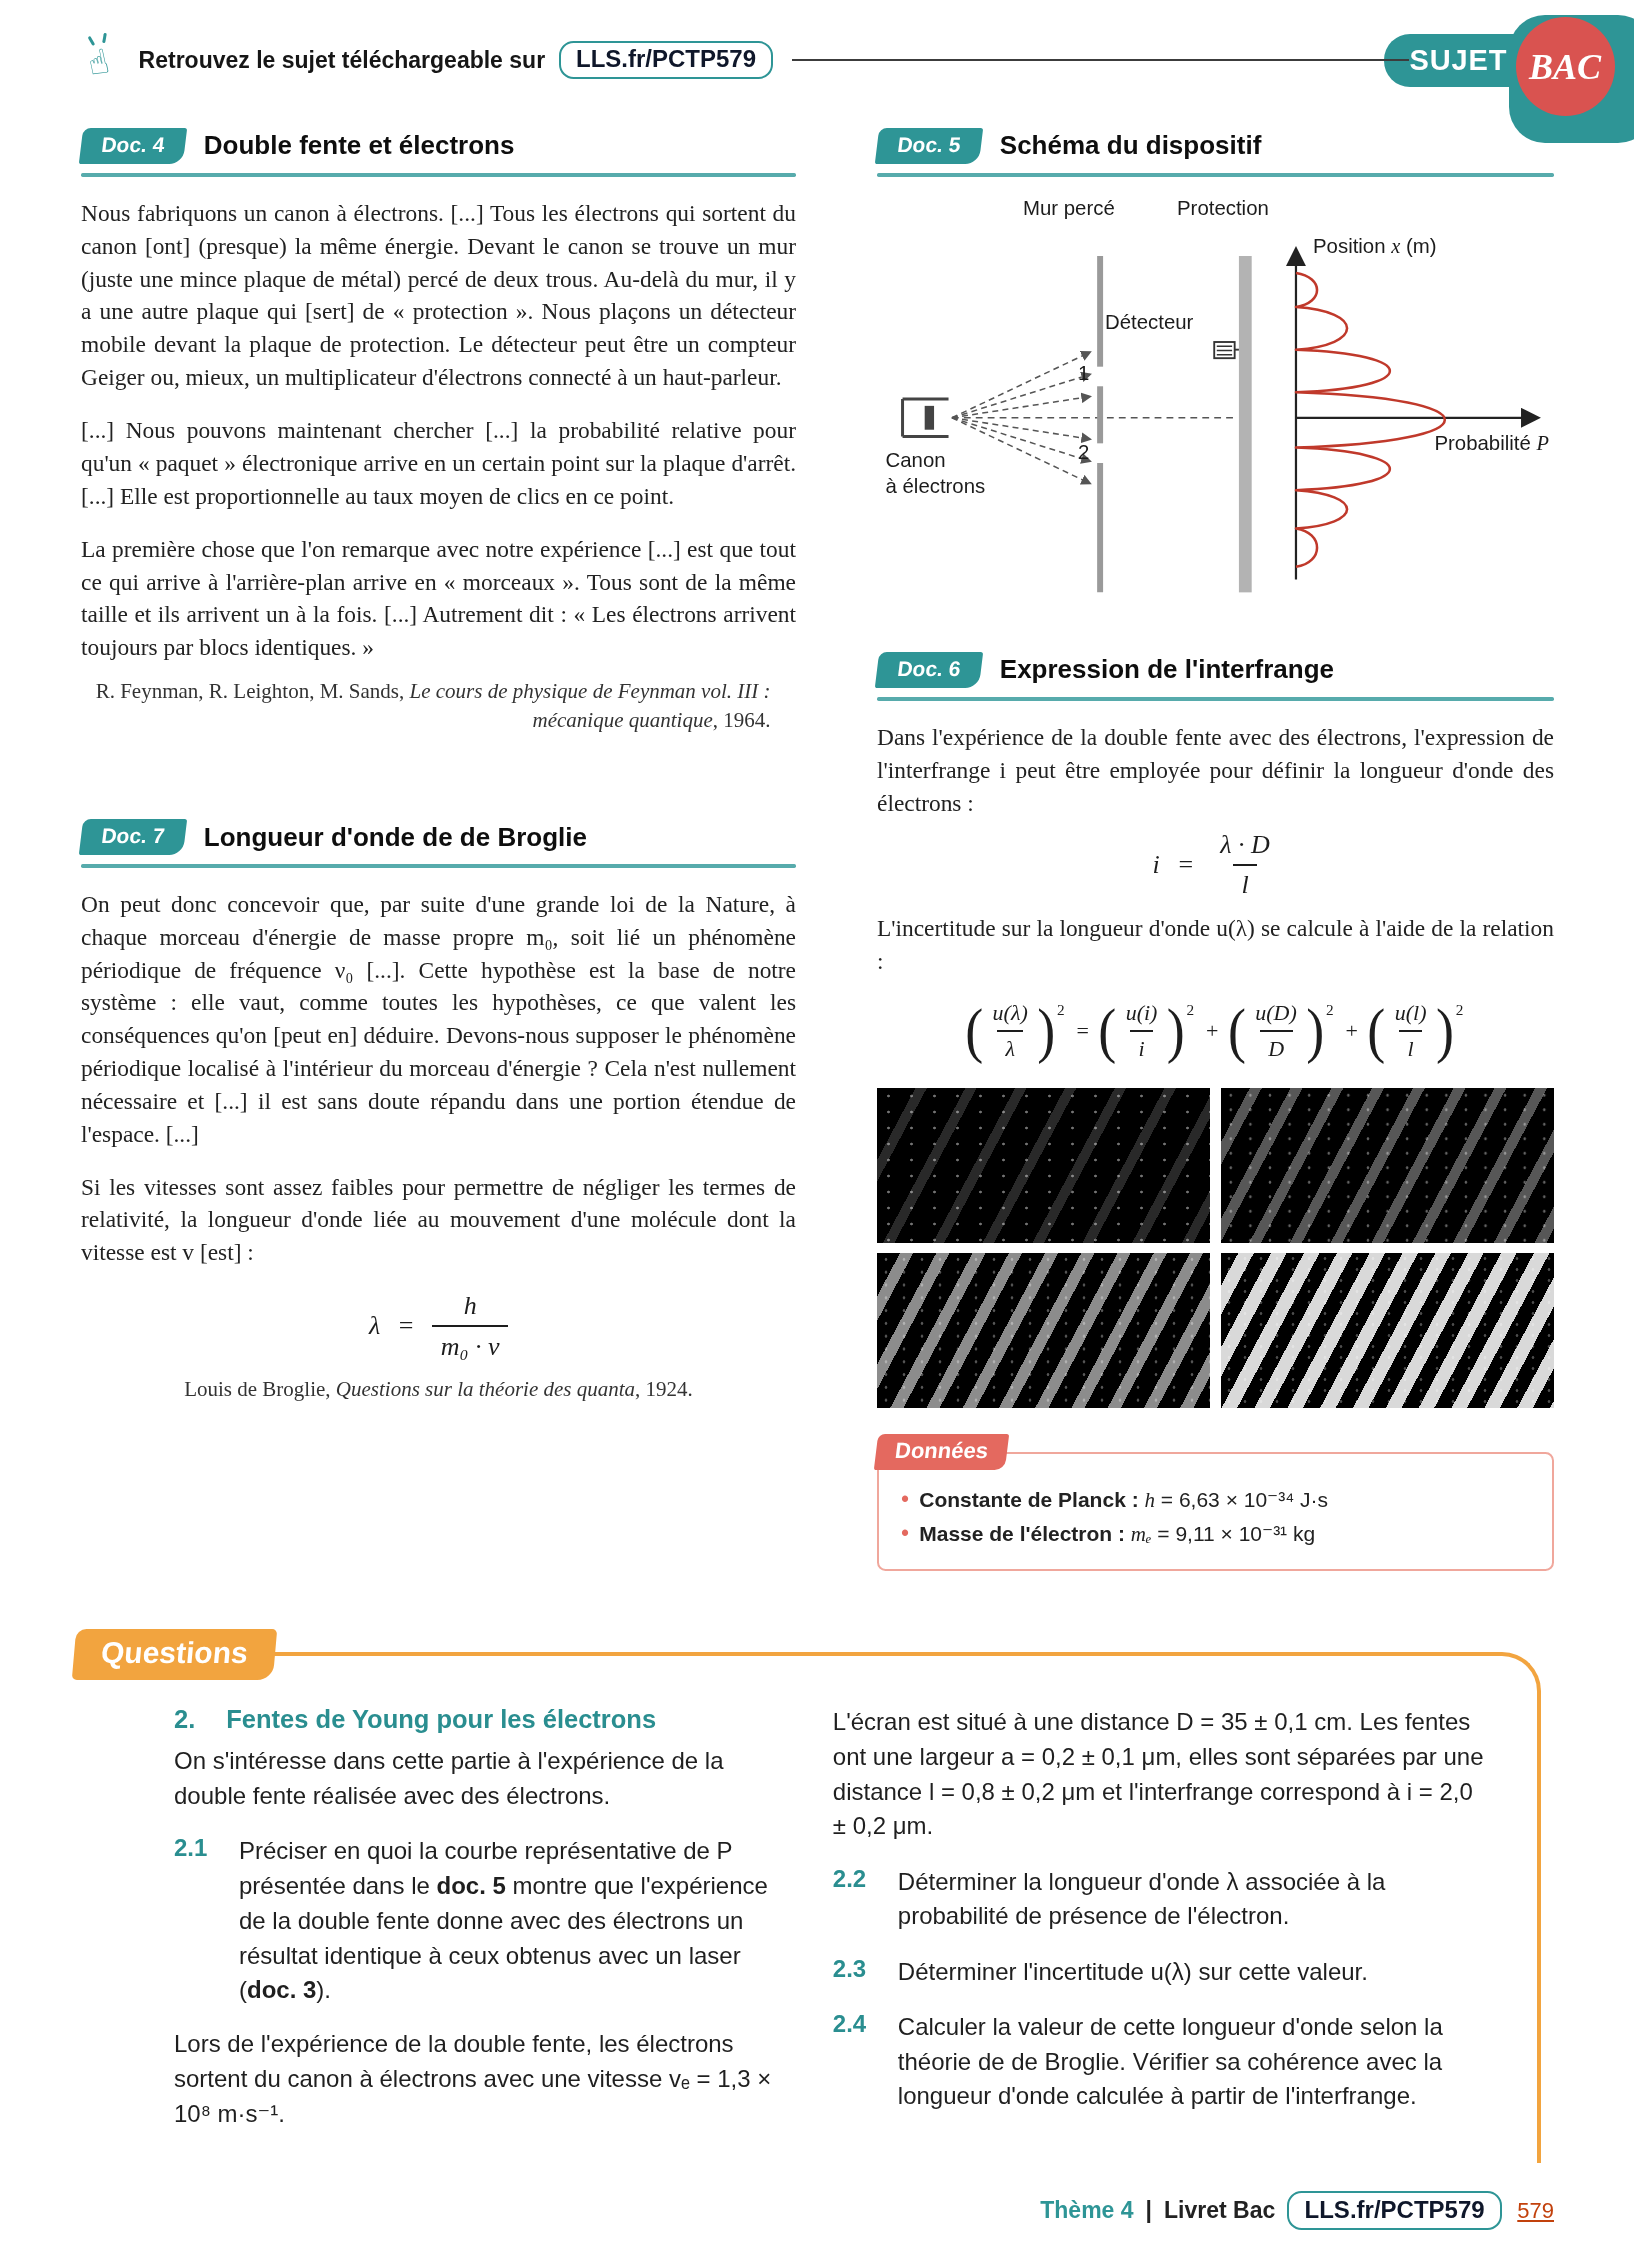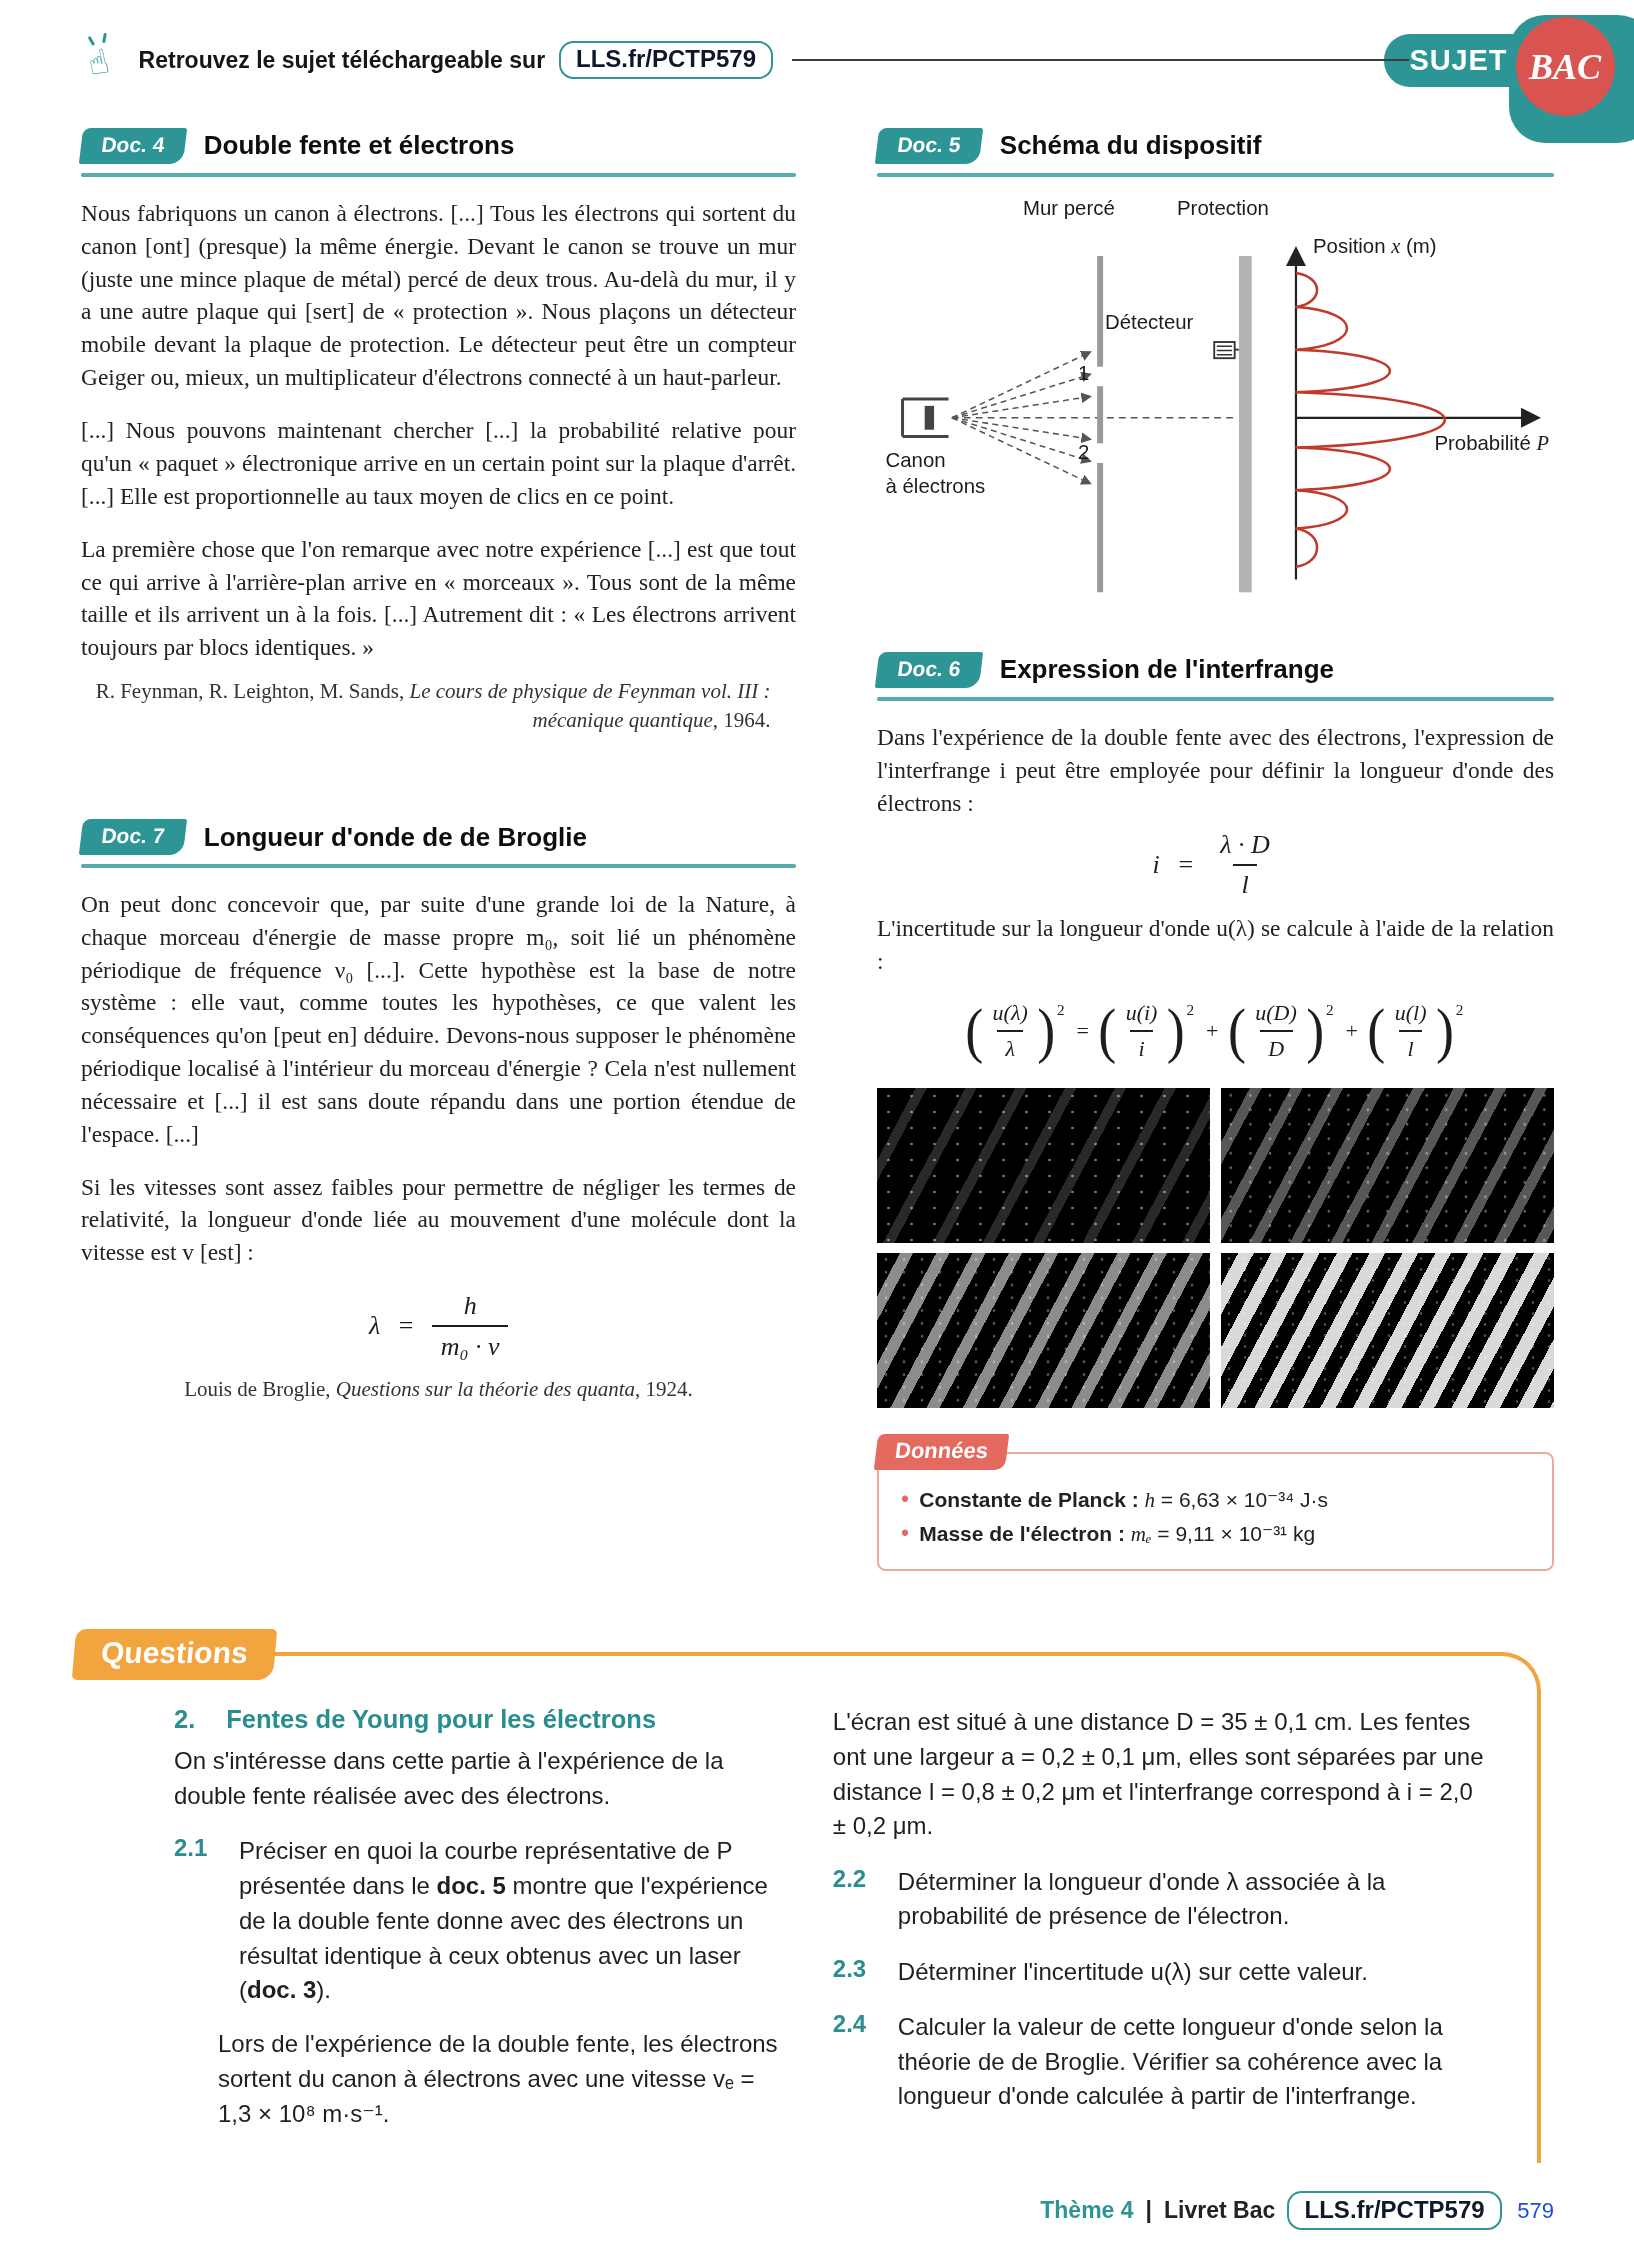--- a/index.html
+++ b/index.html
@@ -105,30 +105,30 @@
       font-family:"Liberation Sans","DejaVu Sans",sans-serif; font-weight:700; font-size:30px;
       padding:6.8px 27px 10.2px; border-radius:10.2px 5.1px 15.3px 5.1px; transform:skewX(-5deg); }
   .q-cols { display:flex; gap:47px; font-family:"Liberation Sans","DejaVu Sans",sans-serif; }
   .q-left { width:634px; margin-left:72px; }
   .q-right { width:681px; }
   .q-head { display:flex; gap:31px; color:#2A8E90; font-weight:700; font-size:25.5px; }
   .q-body { font-size:24px; line-height:1.45; color:#1f1f1f; }
   .q-intro { margin-top:10.2px; }
   .q-item { display:flex; gap:17px; margin-top:20.4px; }
   .q-num { color:#2A8E90; font-weight:700; font-size:24px; min-width:48px; }
-  .q-note { margin-top:19px;margin-left:44px; }
+  .q-note { margin-top:19px; }
   .bold { font-weight:700; }
 
   
   .footer { position:absolute; bottom:31px; right:81px; display:flex; align-items:center; gap:12px;
       font-family:"Liberation Sans","DejaVu Sans",sans-serif; font-size:23px; }
   .f-theme { color:#2E9596; font-weight:700; }
   .f-sep { font-weight:700; color:#222; }
   .f-livret { font-weight:700; color:#222; }
-  .f-page { color:#1d4ed8; font-size:22px; margin-left:3.4px; }
+  .f-page { color:#c2410c; font-size:22px; margin-left:3.4px;text-decoration:underline; }
 </style>
 </head>
 <body>
 
 <div class="page">
 
   <div class="topbar">
     <div class="click-icon">
       <span class="hand">☝</span>
     </div>

